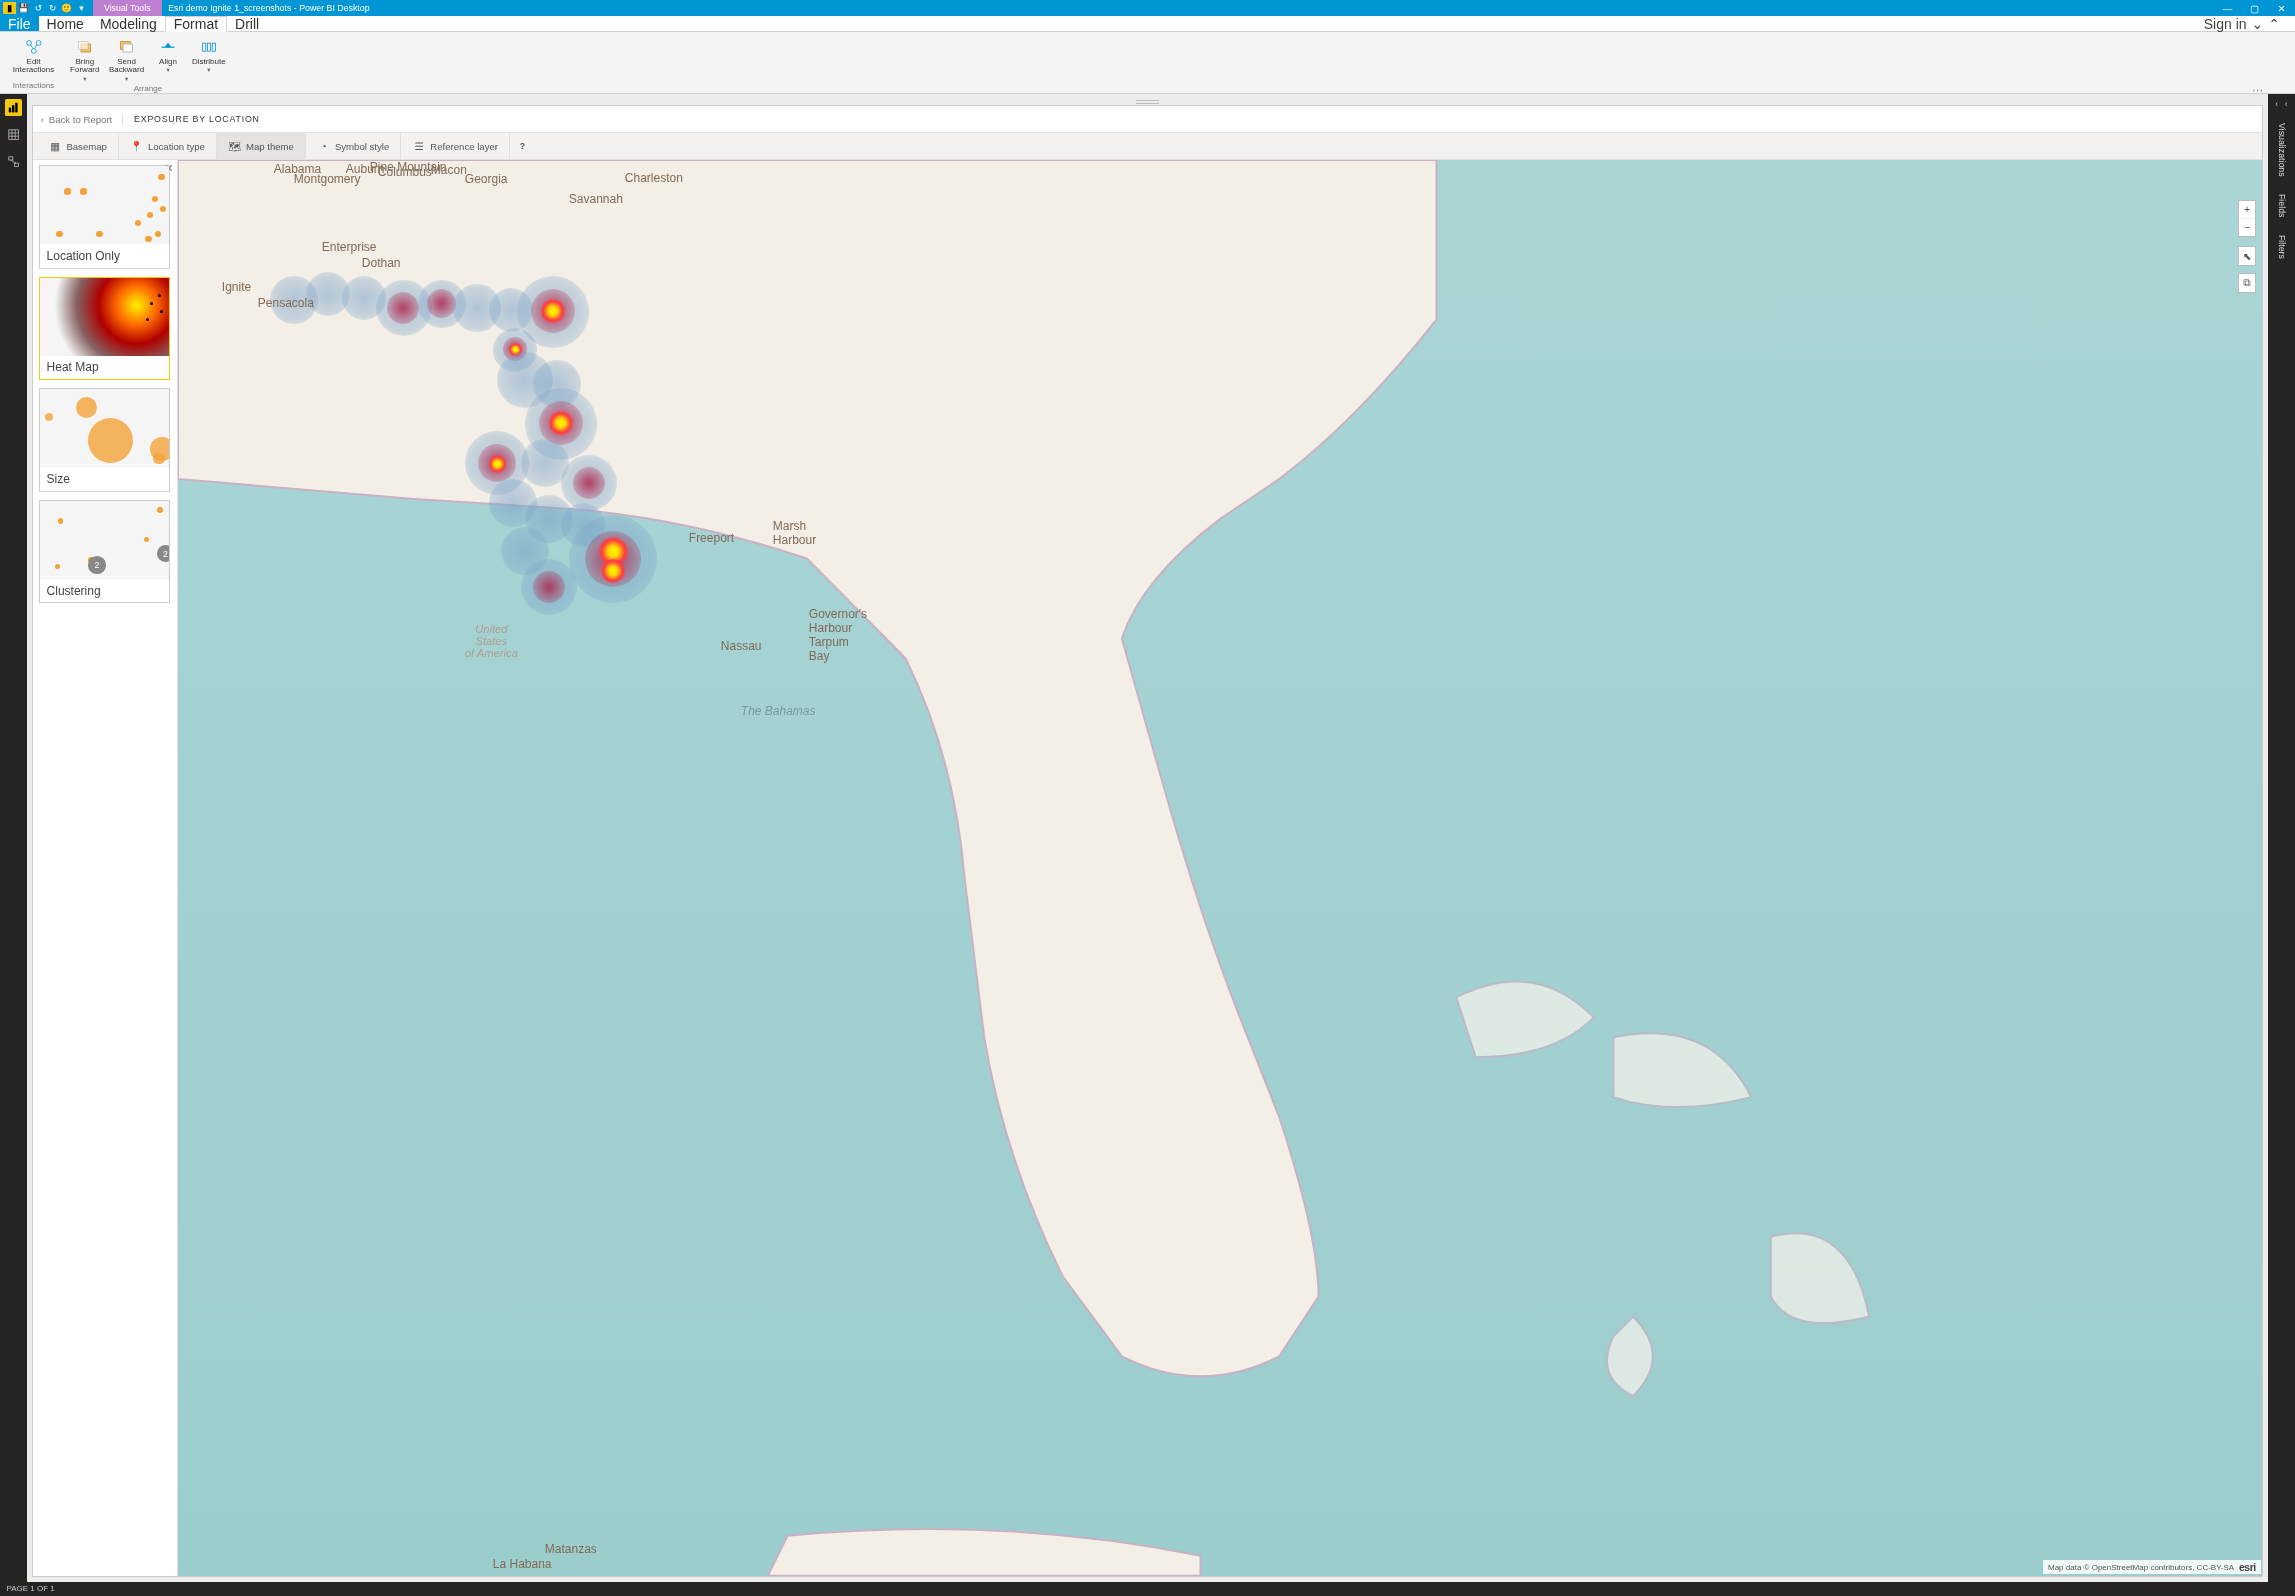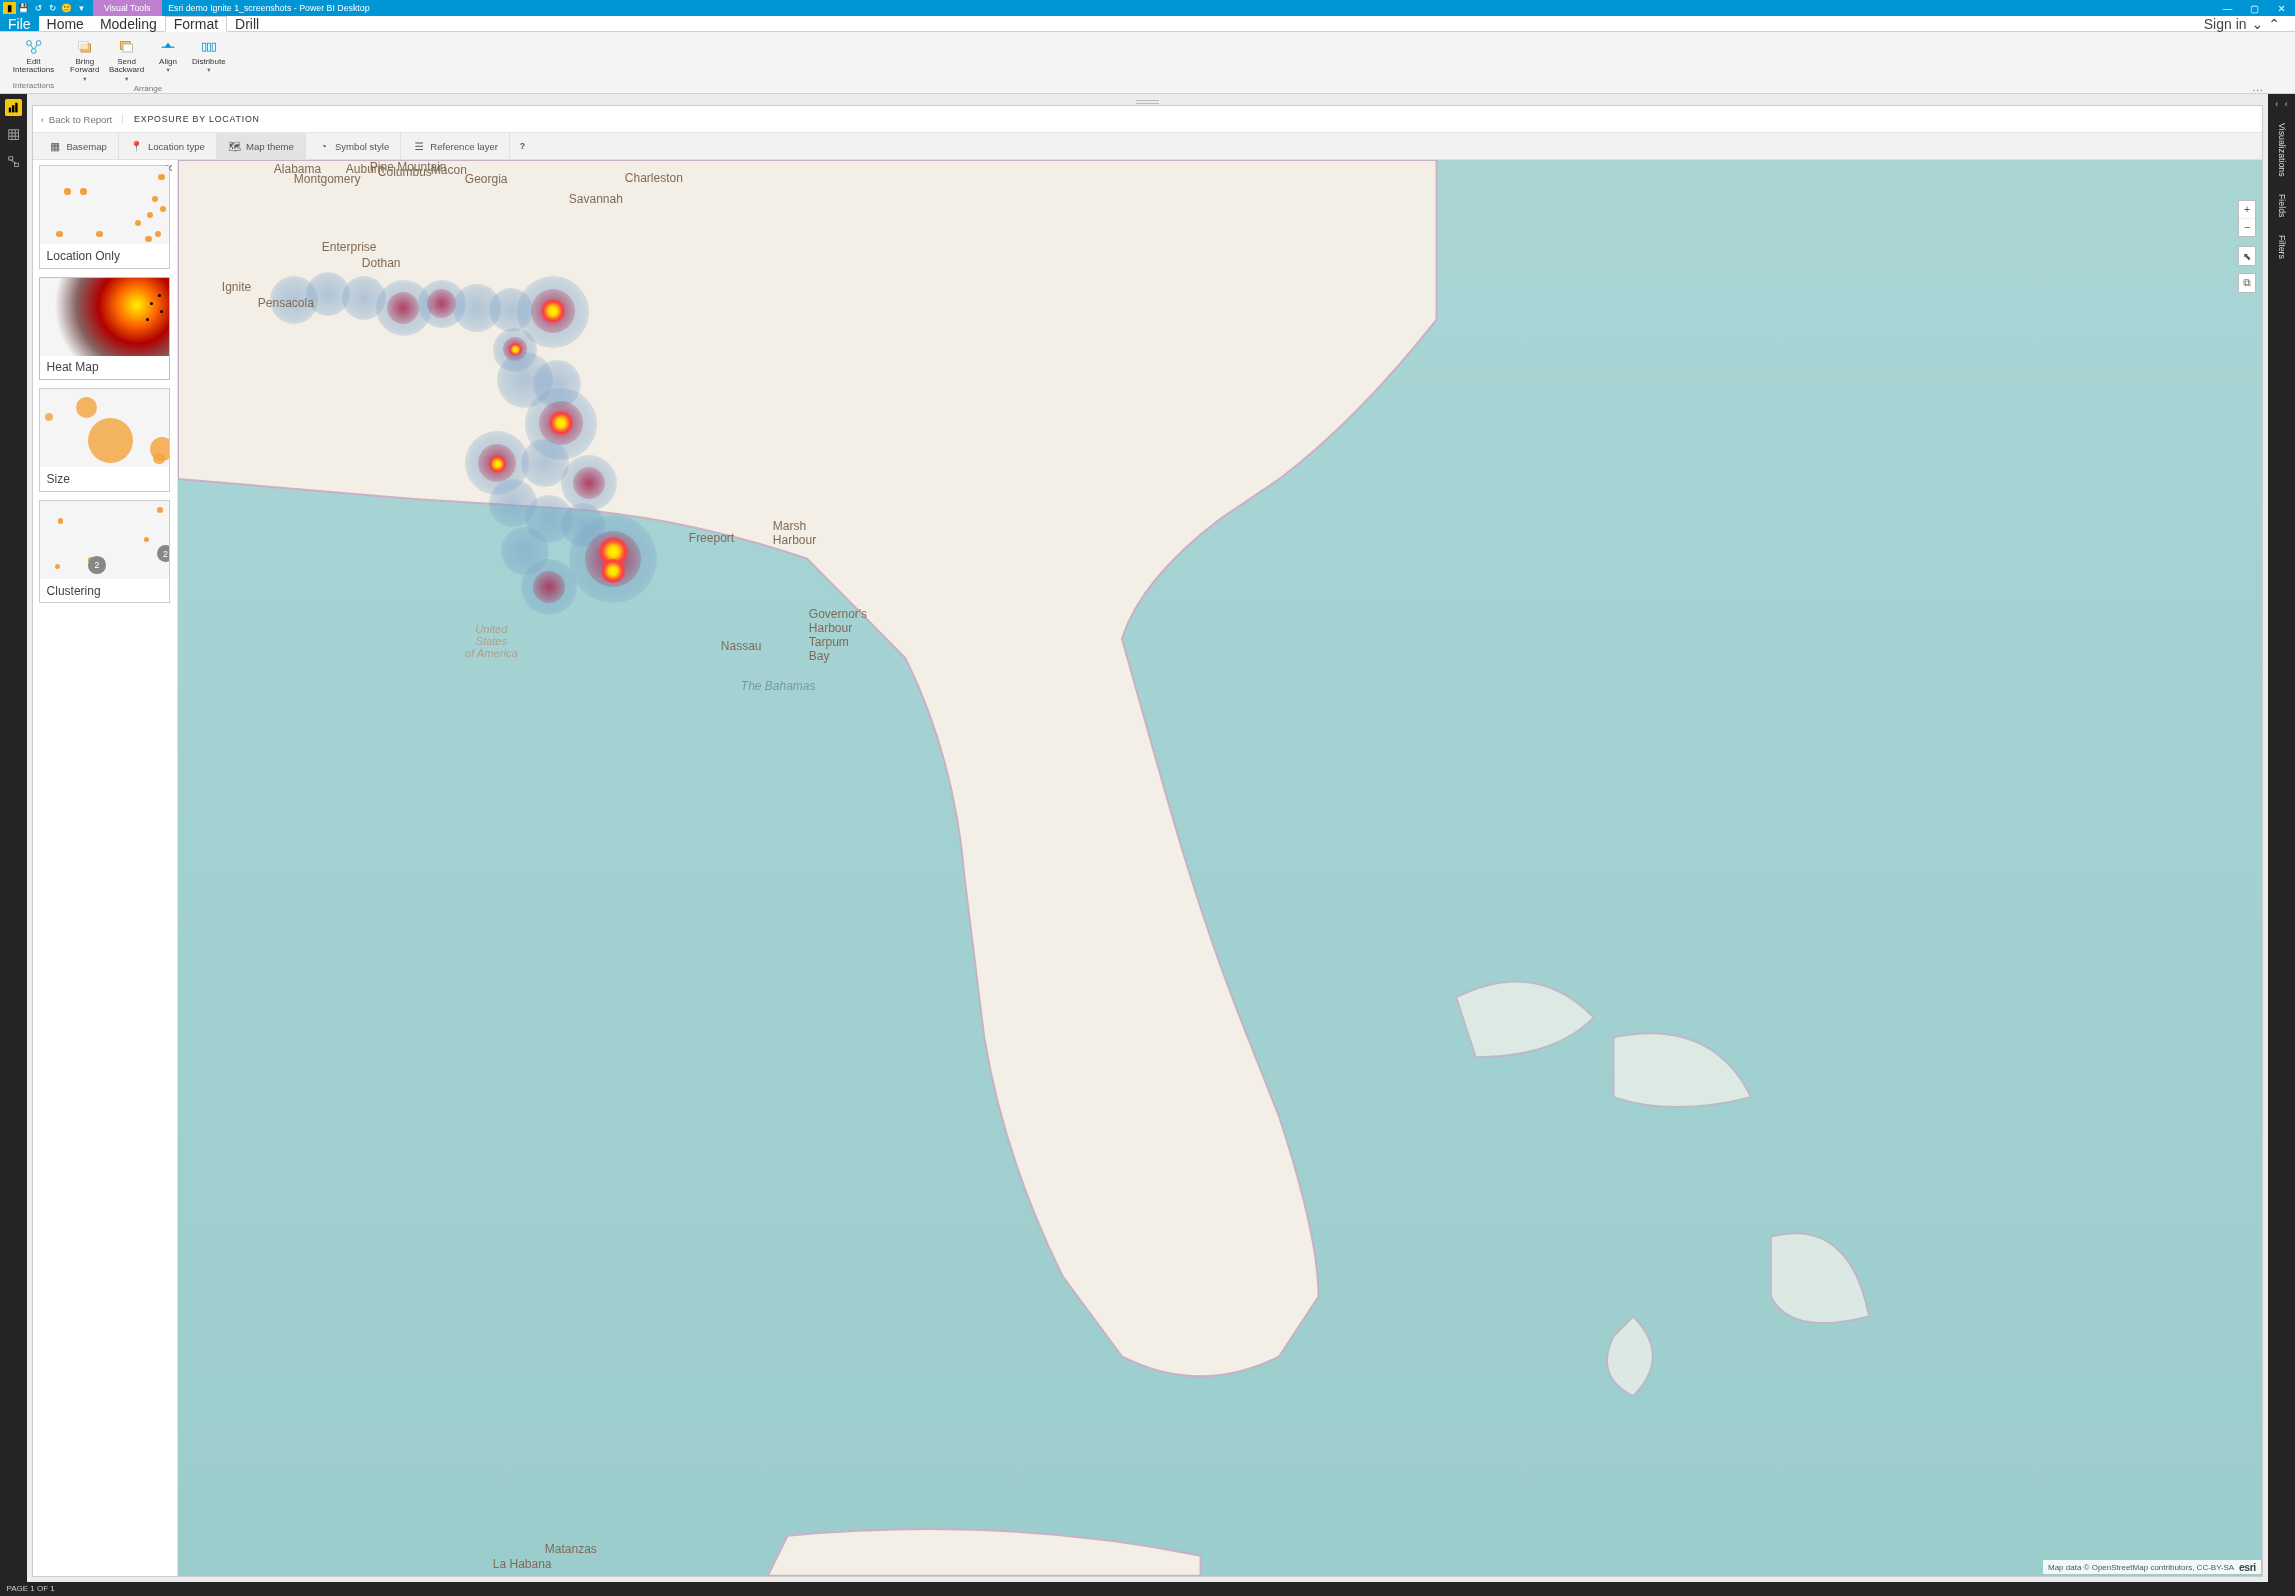--- a/index.html
+++ b/index.html
@@ -63,21 +63,21 @@
 .theme-thumb { height: 78px; background: #f5f5f5; position: relative; overflow: hidden; }
 .theme-label { padding: 4.8px 6.4px; font-size: 12px; color: #444; }
 
 
 .dot { border-radius: 50%; position: absolute; background: #f2a23a; }
 .heat-grad { width: 100%; height: 100%; background: radial-gradient(circle at 75% 35%, #fff200 0%, #ff6a00 18%, #b00000 35%, rgba(60,0,0,0.6) 55%, rgba(0,0,0,0) 75%); }
 .cluster-badge { position: absolute; background: #888; color: #fff; width: 17.6px; height: 17.6px; border-radius: 50%; display: flex; align-items: center; justify-content: center; font-size: 8.8px; }
 
 .map-area { flex: 1; position: relative; background: linear-gradient(180deg, #a9d5d5 0%, #9ccdcd 100%); overflow: hidden; }
 .map-label { position: absolute; font-size: 12px; color: #806a55; white-space: nowrap; }
-.map-label.water { color: #7a9a9c; font-style: italic; }
+.map-label.water { color: #7a9a9c; font-style: italic; margin-top: 25px; }
 .map-label.country { font-size: 11.2px; color: #b09f8f; font-style: italic; text-align: center; }
 .heatspot { position: absolute; border-radius: 50%; }
 .hs-outer { background: radial-gradient(circle, rgba(120,160,200,0.55) 0%, rgba(120,160,200,0.35) 60%, rgba(120,160,200,0) 100%); }
 .hs-mid { background: radial-gradient(circle, rgba(180,30,70,0.8) 0%, rgba(180,30,70,0.4) 50%, rgba(180,30,70,0) 100%); }
 .hs-hot { background: radial-gradient(circle, #fff400 0%, #ffdc00 25%, #ff4040 55%, rgba(180,30,70,0) 100%); }
 
 .map-attrib { position: absolute; bottom: 1.6px; right: 1.6px; background: rgba(255,255,255,0.85); padding: 1.6px 4.8px; font-size: 8px; color: #555; display: flex; align-items: center; gap: 4.8px; }
 .esri-logo { font-weight: bold; font-size: 10.4px; color: #444; letter-spacing: -0.4px; }
 
 .map-ctrl { position: absolute; right: 6.4px; background: #fff; border: 0.8px solid #bbb; width: 17.6px; display: flex; flex-direction: column; }

